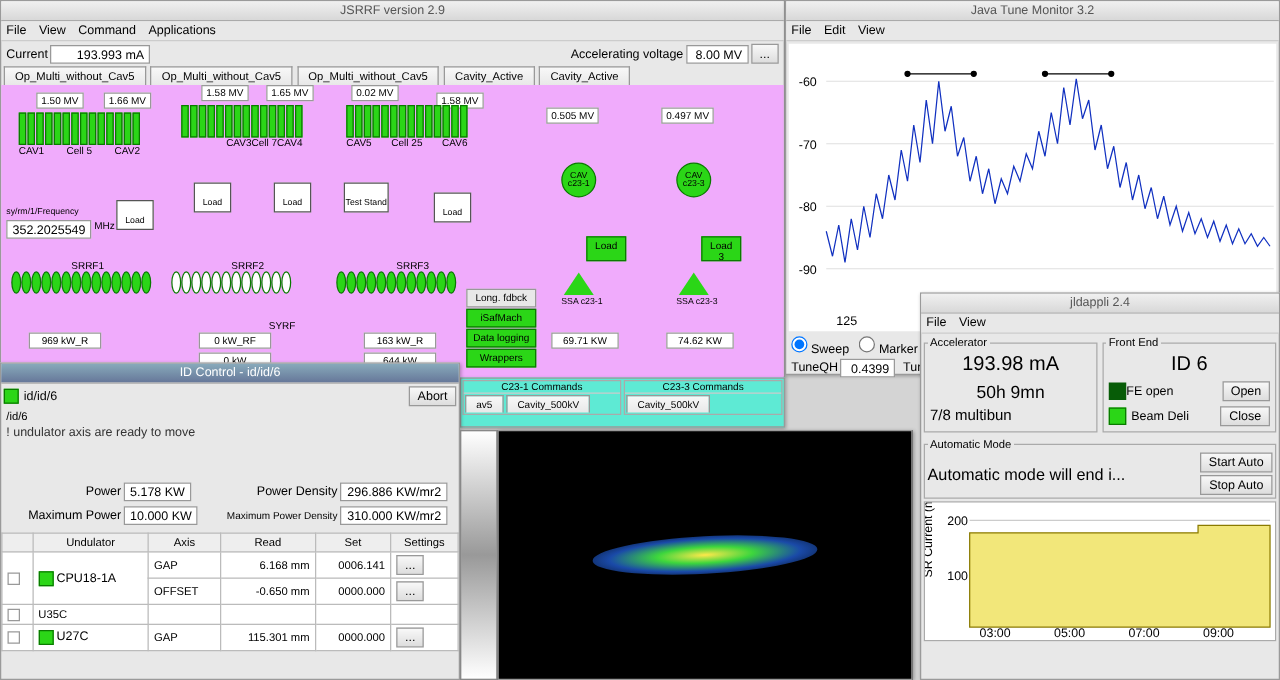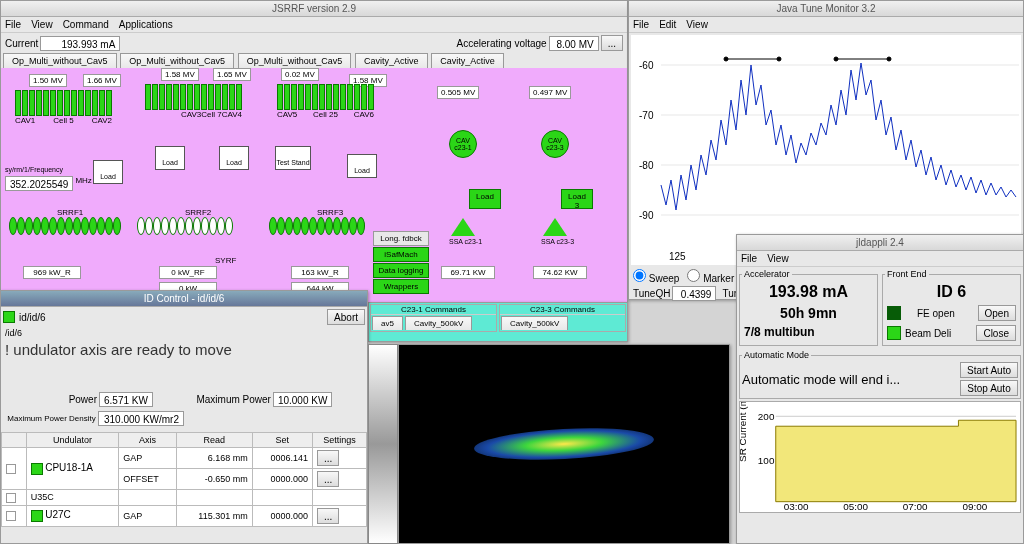--- a/index.html
+++ b/index.html
@@ -28,21 +28,21 @@
 .tri{position:absolute;width:0;height:0;border-left:12px solid transparent;border-right:12px solid transparent;border-bottom:18px solid #2bd617}
 .tbl{width:100%;border-collapse:collapse}
 .tbl th,.tbl td{border:1px solid #bbb;padding:2px 4px;font-size:9px;background:#fff}
 .tbl th{background:#eee;font-weight:normal}
 .chk{width:10px;height:10px;border:1px solid #999;display:inline-block;vertical-align:middle}
 .greenbox{width:12px;height:12px;background:#2bd617;display:inline-block;vertical-align:middle;border:1px solid #0a7a00}
 .tunechart{background:#fff;position:relative}
 .beamimg{background:#000;position:relative}
 .fieldset{border:1px solid #aaa;margin:2px;padding:2px}
 .fieldset legend{font-size:9px;padding:0 2px}
-.bigval{font-size:16px;font-weight:bold;text-align:center;padding:2px}
+.bigval{font-size:16px;font-weight:normal;text-align:center;padding:2px}
 </style>
 </head>
 <body>
 
 <div class="win" style="left:0;top:0;width:628px;height:302px">
  <div class="titlebar">JSRRF version  2.9</div>
  <div class="menubar">
   <span>File</span>
   <span>View</span>
   <span>Command</span>
@@ -260,33 +260,37 @@
 
 <div class="win" style="left:0;top:290px;width:368px;height:254px">
  <div class="titlebar" style="background:linear-gradient(#8ab,#679);color:#fff">ID Control - id/id/6</div>
  <div style="padding:2px;display:flex;align-items:center;gap:4px">
   <span class="greenbox"></span>
   <span>id/id/6</span>
   <span style="flex:1"></span>
   <button class="smbtn">Abort</button>
  </div>
  <div style="padding:1px 4px;font-size:9px">/id/6</div>
- <div style="padding:2px 4px;font-size:15px;color:#333">! undulator axis are ready to move</div>
+ <div style="padding:2px 4px;font-size:10px;color:#333">! undulator axis are ready to move</div>
  <div style="height:30px"></div>
  <div style="display:flex;flex-wrap:wrap;gap:4px;padding:2px 6px">
   <span class="field" style="width:48%">
         <label style="width:90px;text-align:right">Power</label>
-        <span class="valbox">6.571 KW</span>
+        <span class="valbox">5.178 KW</span>
+      </span>
+  <span class="field" style="width:50%">
+        <label style="width:90px;text-align:right">Power Density</label>
+        <span class="valbox" style="min-width:86px">296.886 KW/mr2</span>
       </span>
   <span class="field" style="width:48%">
         <label style="width:90px;text-align:right">Maximum Power</label>
         <span class="valbox">10.000 KW</span>
       </span>
   <span class="field" style="width:50%">
-        <label style="width:90px;text-align:center;font-size:8px">Maximum Power Density</label>
+        <label style="width:90px;text-align:right;font-size:8px">Maximum Power Density</label>
         <span class="valbox" style="min-width:86px">310.000 KW/mr2</span>
       </span>
  </div>
  <table class="tbl" style="margin-top:4px">
   <tbody>
         <tr>
           <th></th>
           <th>Undulator</th>
           <th>Axis</th>
           <th>Read</th>
@@ -390,21 +394,21 @@
  <div style="display:flex">
   <fieldset class="fieldset" style="flex:1">
    <legend>Accelerator</legend>
    <div class="bigval">193.98 mA</div>
    <div class="bigval" style="font-size:14px">50h 9mn</div>
    <div class="bigval" style="font-size:12px;text-align:left">7/8 multibun</div>
   </fieldset>
   <fieldset class="fieldset" style="flex:1">
    <legend>Front End</legend>
    <div class="bigval">ID 6</div>
-   <div style="display:flex;align-items:center;gap:16px;padding:2px">
+   <div style="display:flex;align-items:center;gap:0;padding:2px">
           <span style="width:14px;height:14px;background:#075c07;display:inline-block"></span>
           <span style="flex:1">FE open</span>
           <button class="smbtn">Open</button>
         </div>
    <div style="display:flex;align-items:center;gap:4px;padding:2px">
           <span class="greenbox" style="width:14px;height:14px"></span>
           <span style="flex:1">Beam Deli</span>
           <button class="smbtn">Close</button>
         </div>
   </fieldset>

